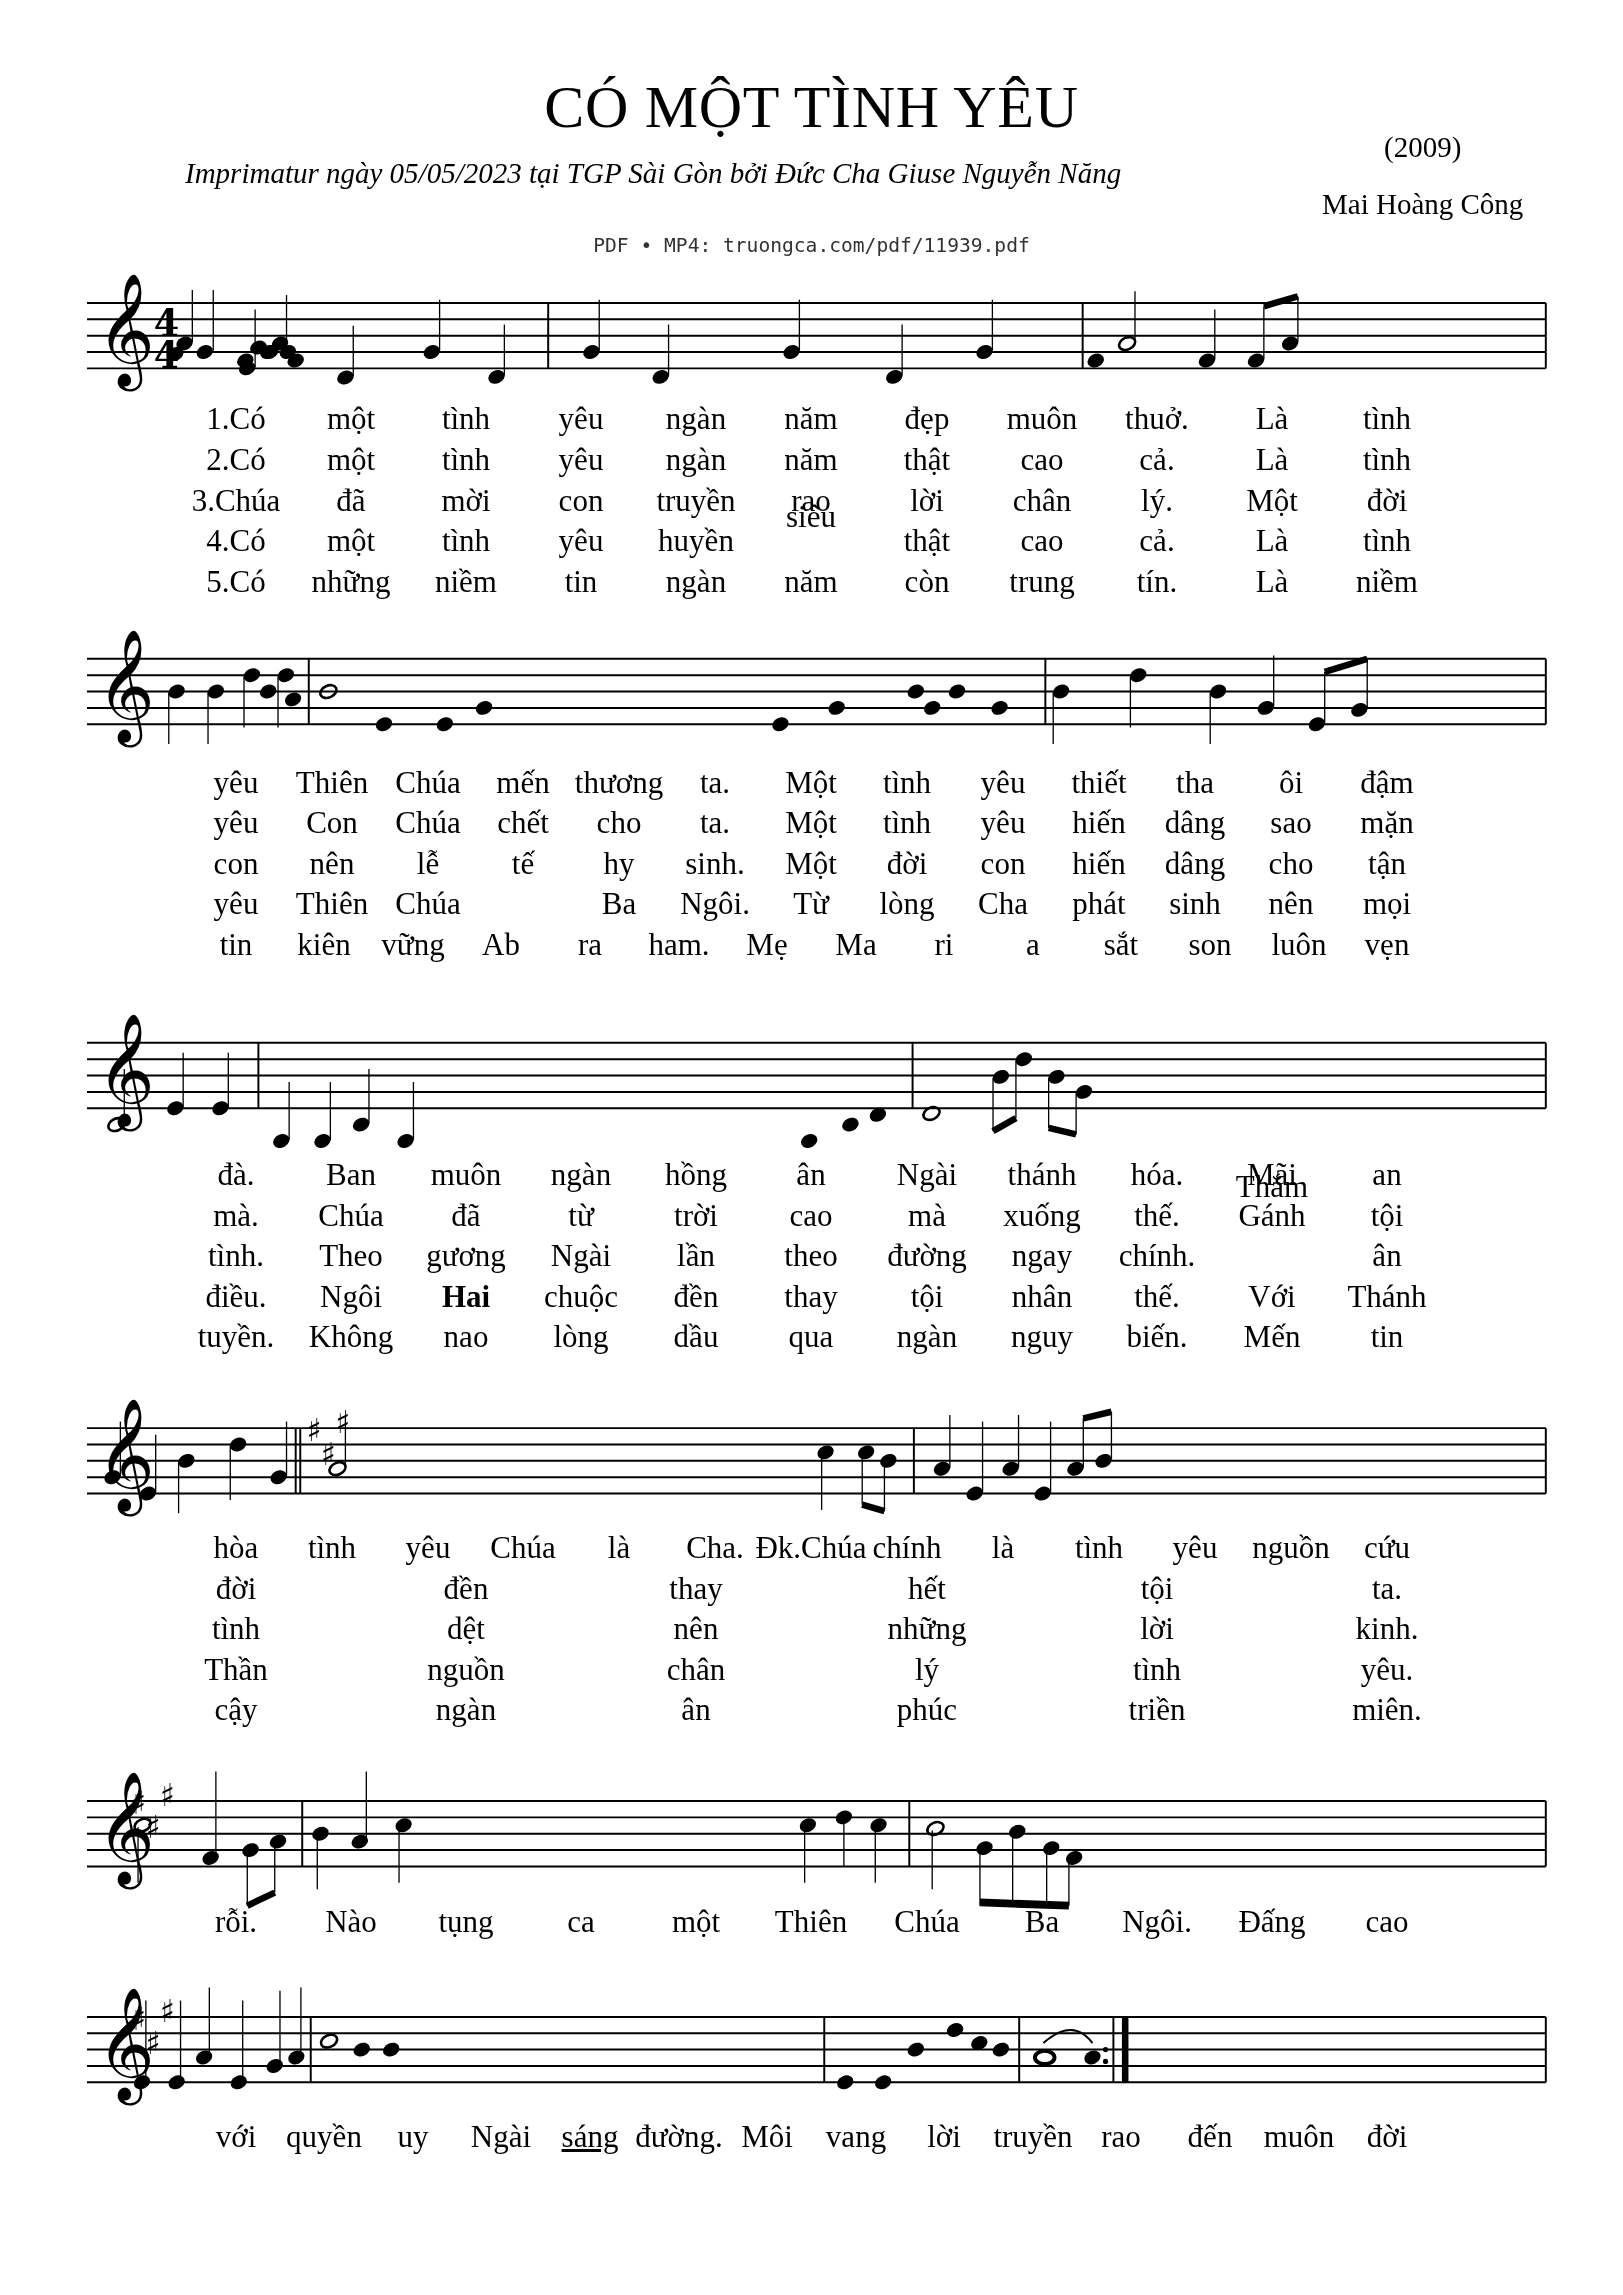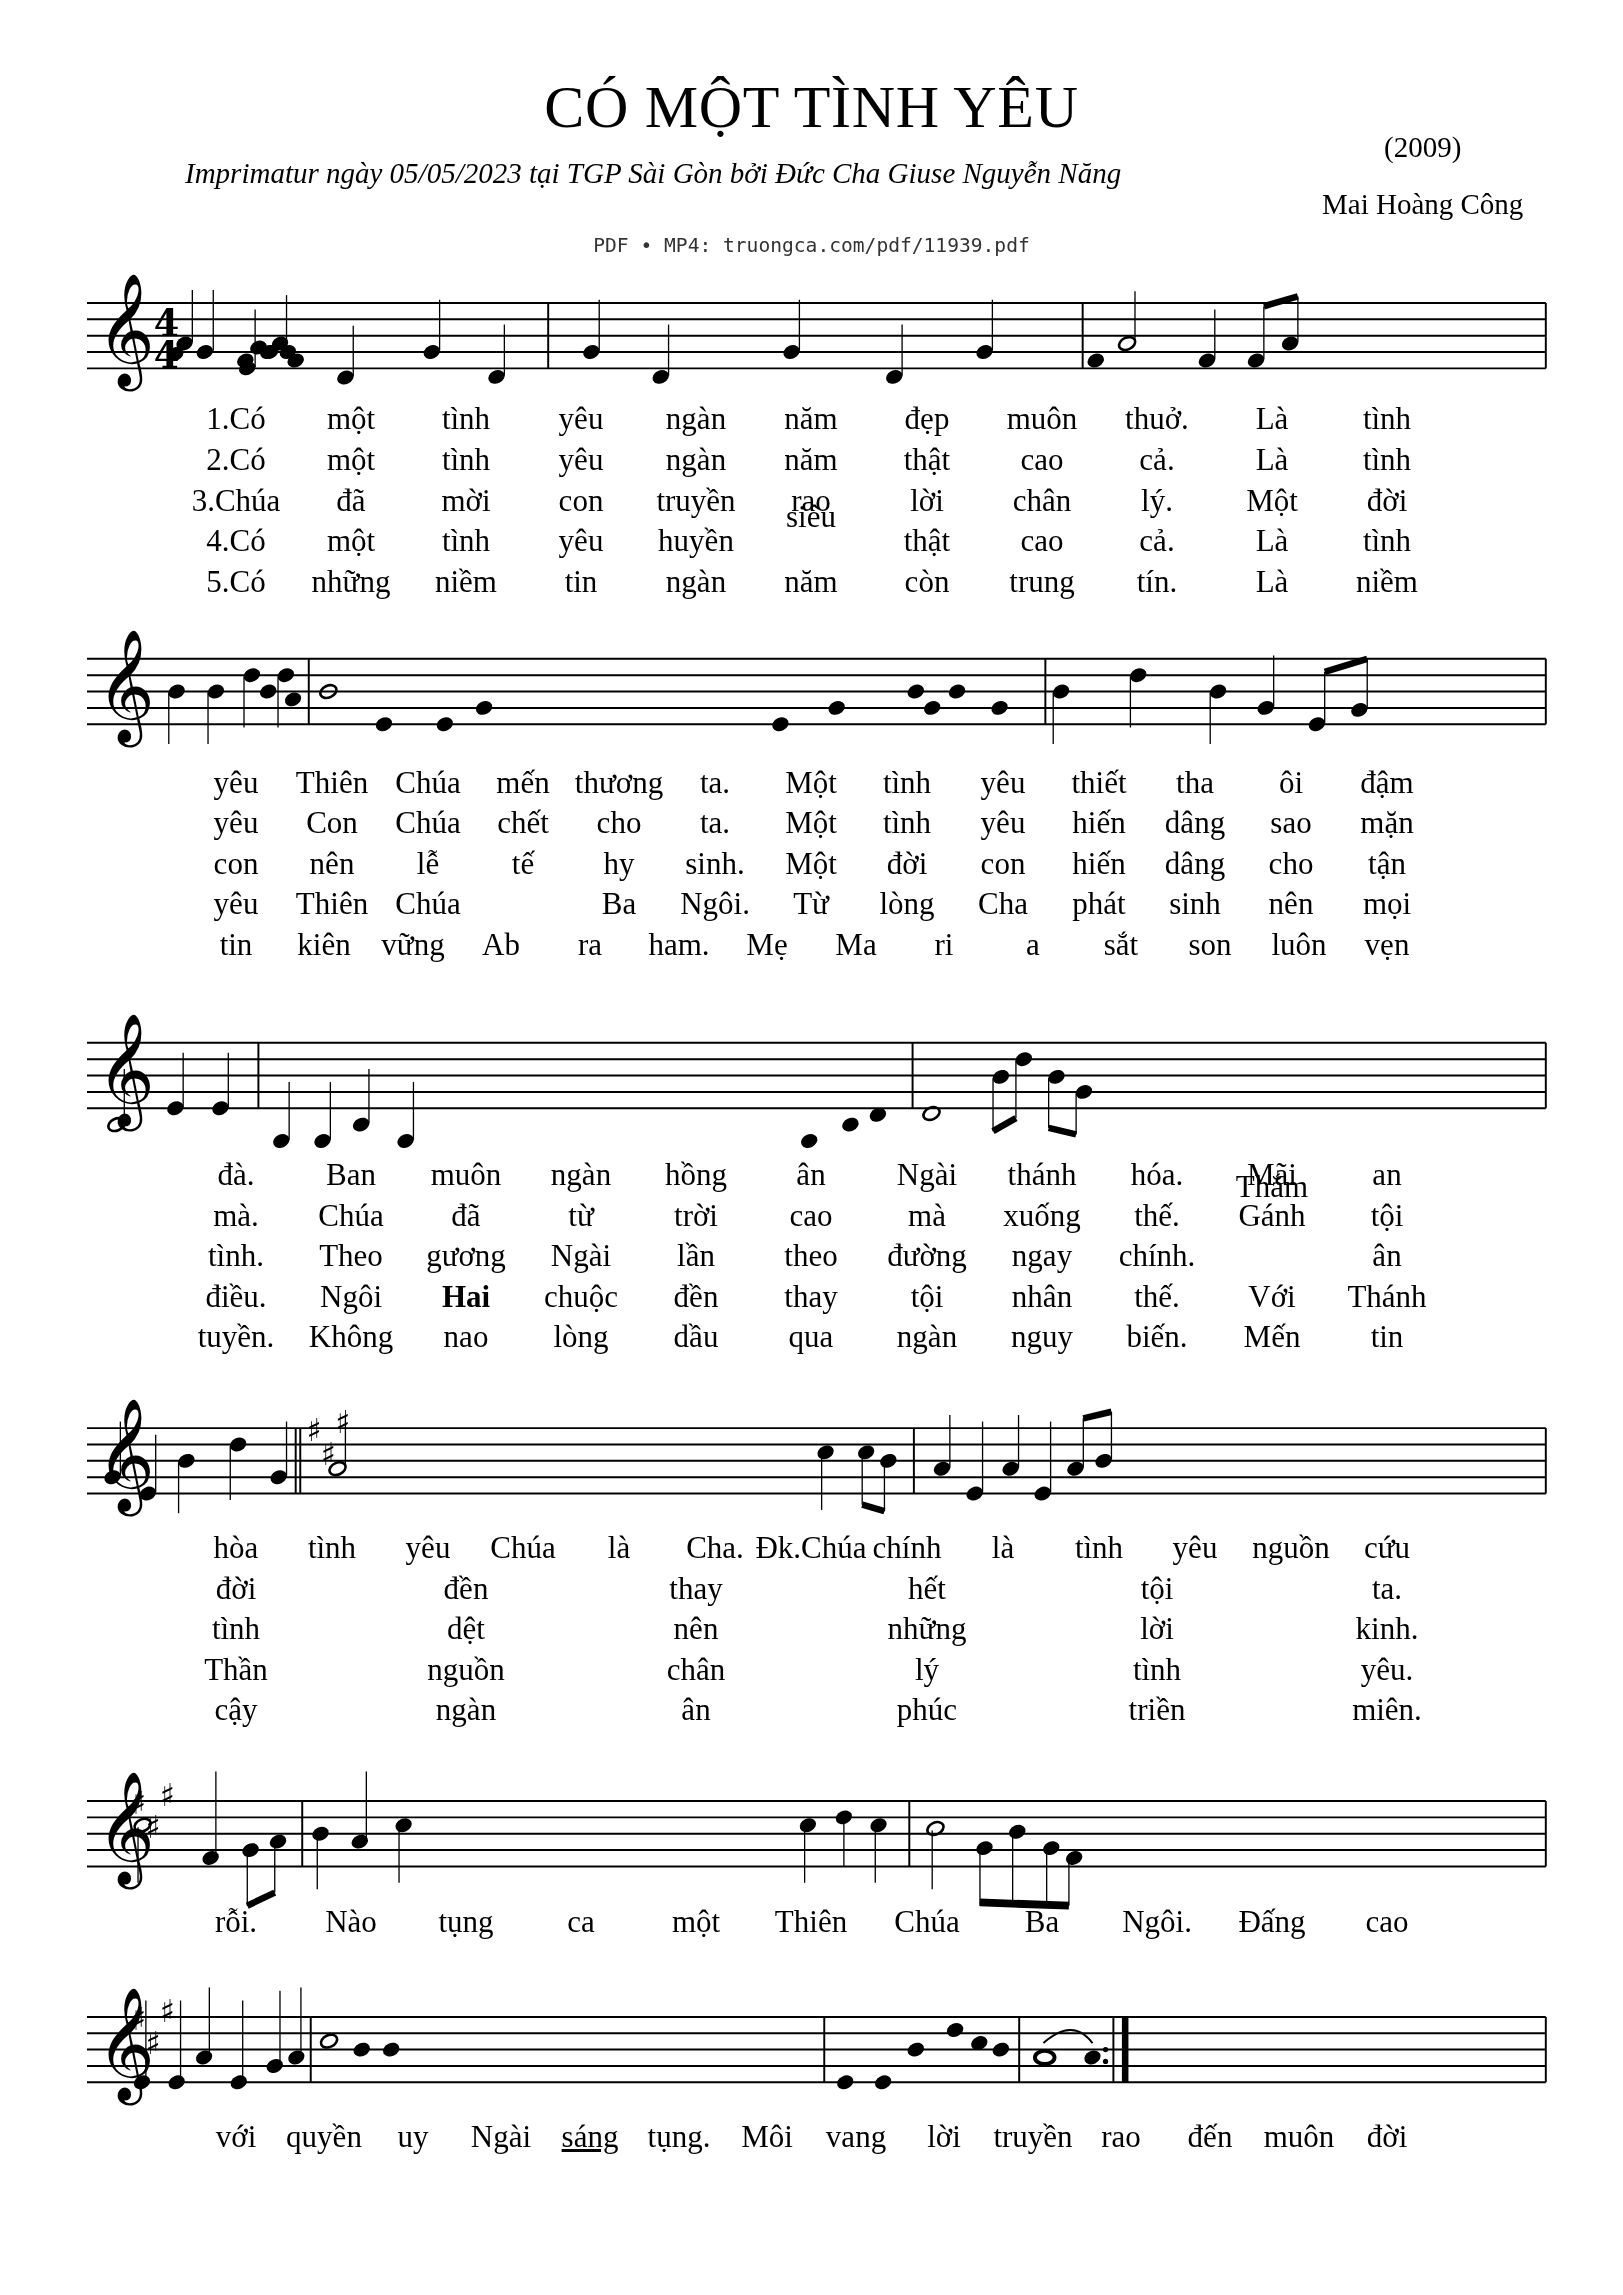--- a/index.html
+++ b/index.html
@@ -511,21 +511,21 @@
     <span class="lyric" style="left: 927px; top: 1905px;">Chúa</span>
     <span class="lyric" style="left: 1042px; top: 1905px;">Ba</span>
     <span class="lyric" style="left: 1157px; top: 1905px;">Ngôi.</span>
     <span class="lyric" style="left: 1272px; top: 1905px;">Đấng</span>
     <span class="lyric" style="left: 1387px; top: 1905px;">cao</span>
     <span class="lyric" style="left: 236px; top: 2120px;">với</span>
     <span class="lyric" style="left: 324px; top: 2120px;">quyền</span>
     <span class="lyric" style="left: 413px; top: 2120px;">uy</span>
     <span class="lyric" style="left: 501px; top: 2120px;">Ngài</span>
     <span class="lyric" style="left: 590px; top: 2120px; text-decoration: underline;">sáng</span>
-    <span class="lyric" style="left: 679px; top: 2120px;">tụng.</span>
+    <span class="lyric" style="left: 679px; top: 2120px;">đường.</span>
     <span class="lyric" style="left: 767px; top: 2120px;">Môi</span>
     <span class="lyric" style="left: 856px; top: 2120px;">vang</span>
     <span class="lyric" style="left: 944px; top: 2120px;">lời</span>
     <span class="lyric" style="left: 1033px; top: 2120px;">truyền</span>
     <span class="lyric" style="left: 1121px; top: 2120px;">rao</span>
     <span class="lyric" style="left: 1210px; top: 2120px;">đến</span>
     <span class="lyric" style="left: 1299px; top: 2120px;">muôn</span>
     <span class="lyric" style="left: 1387px; top: 2120px;">đời</span>
   </div>
 

